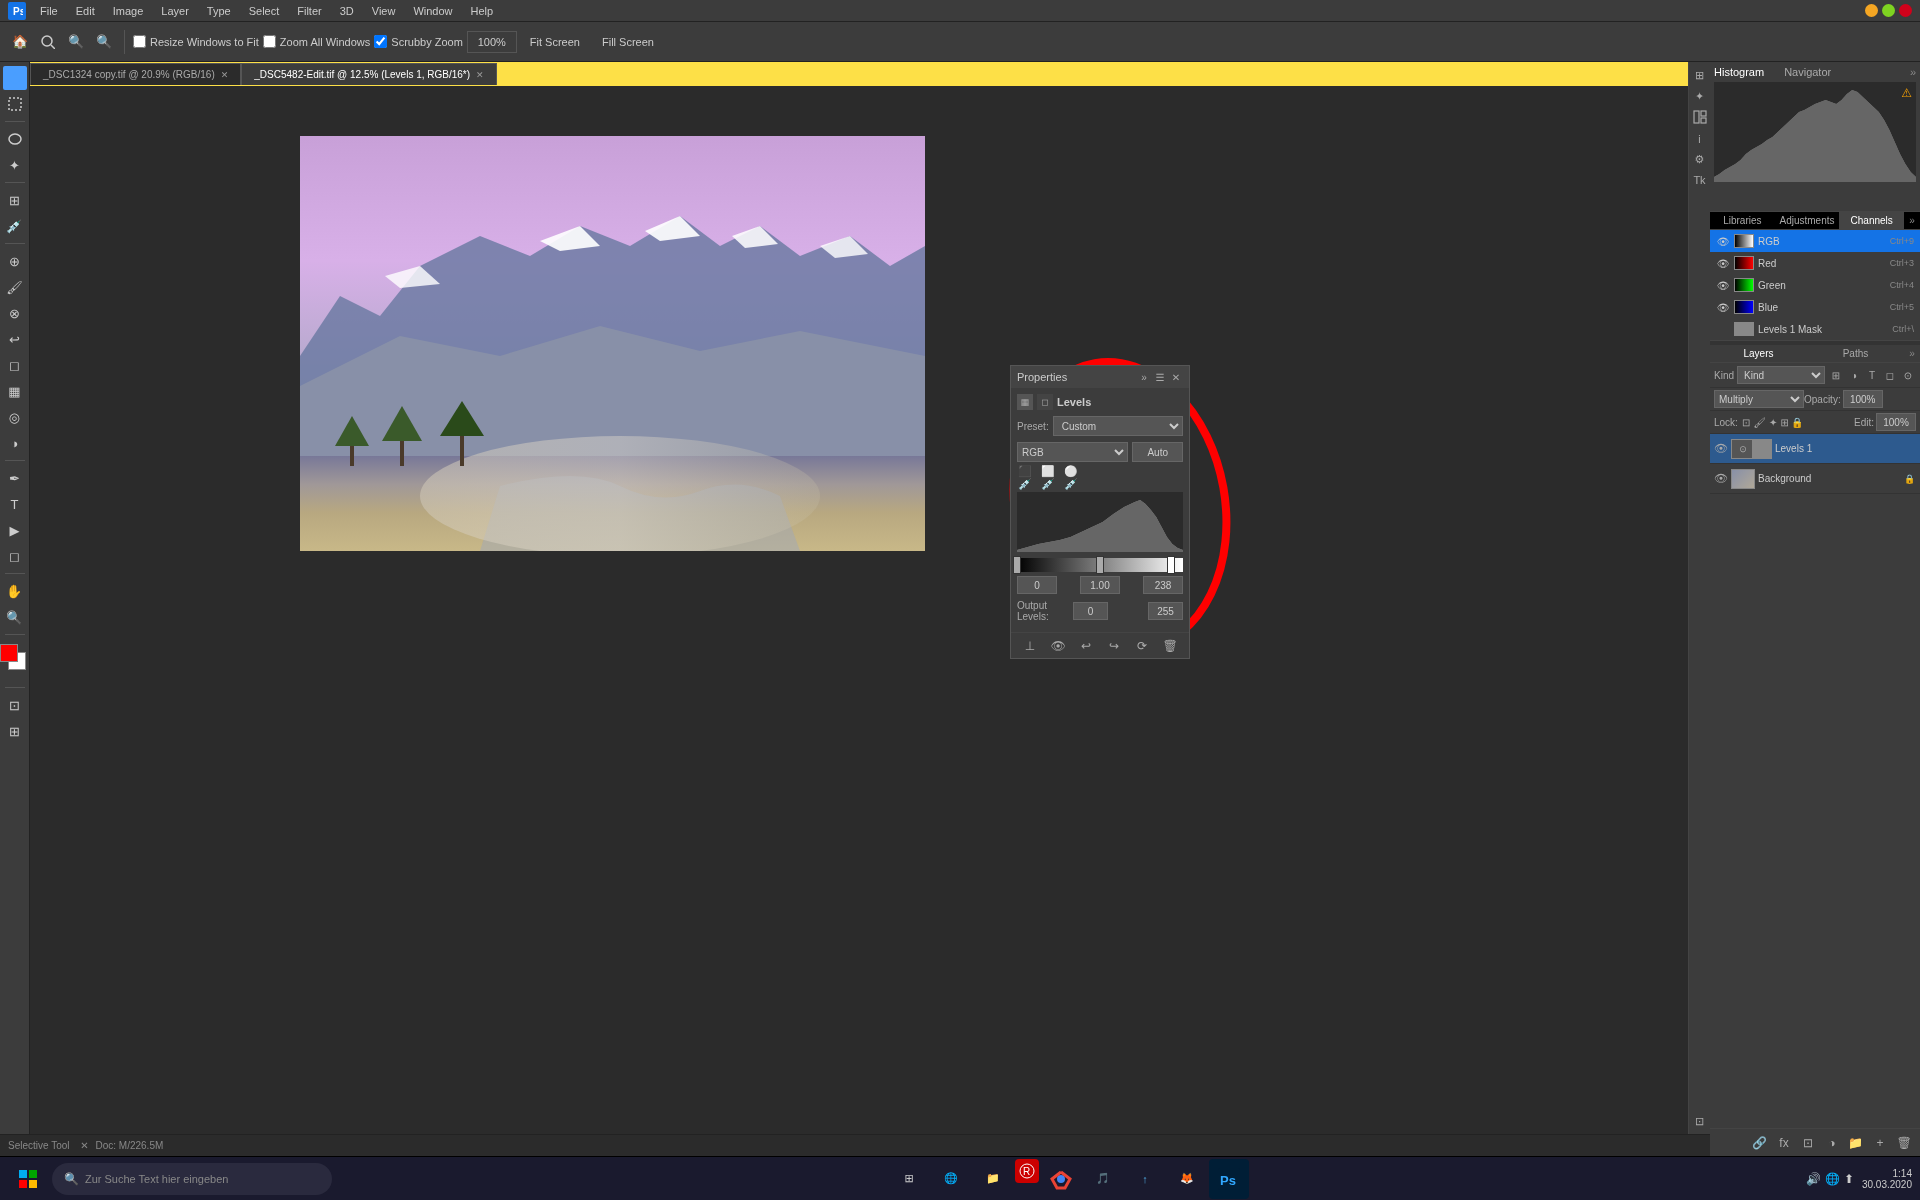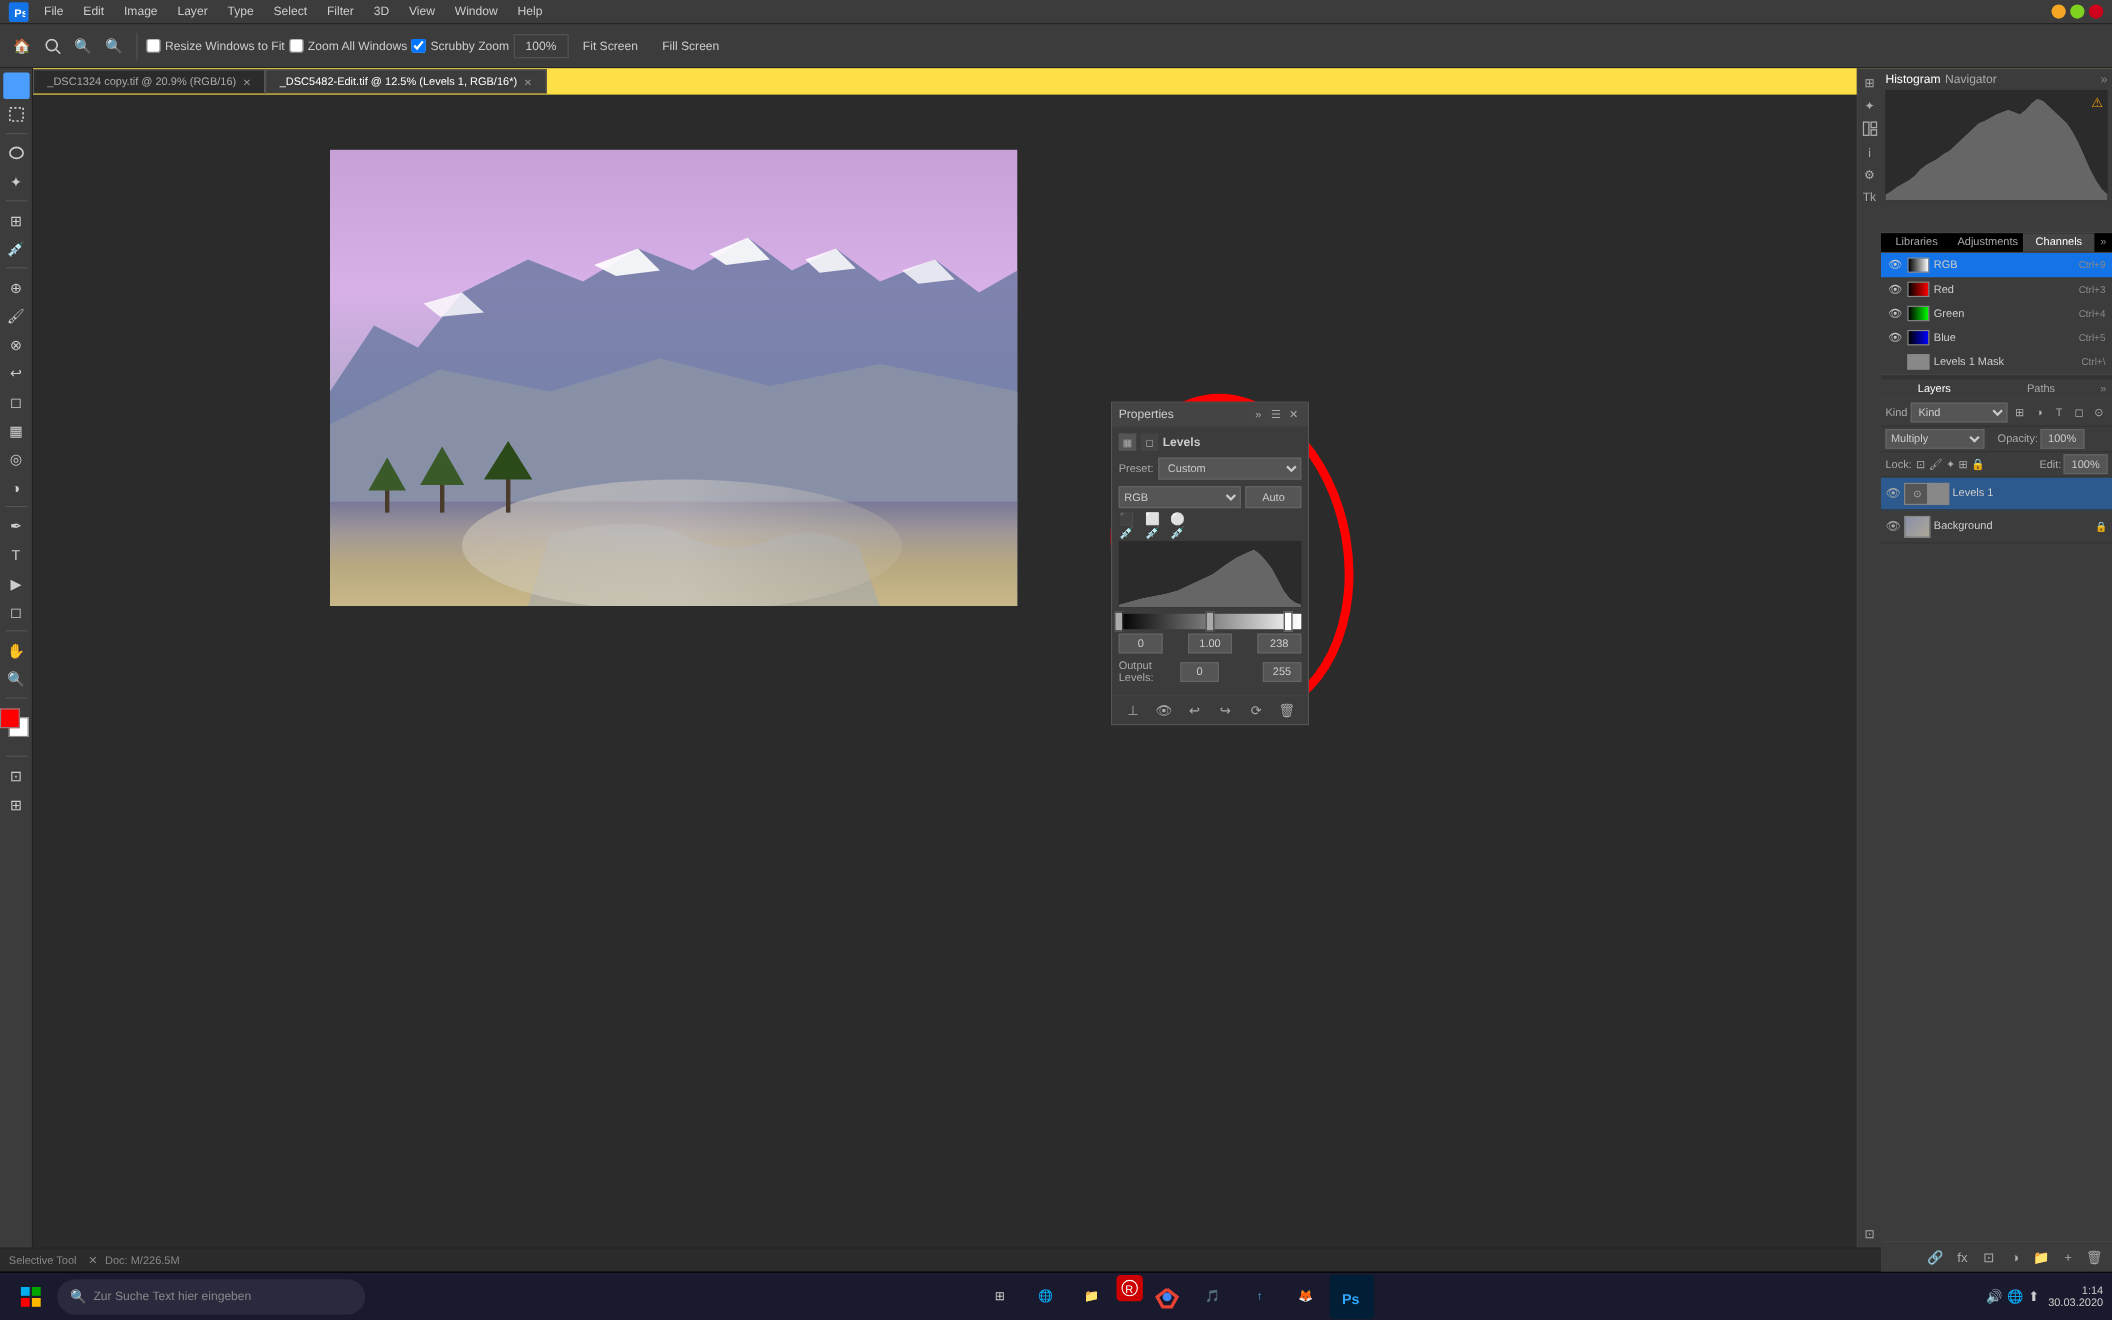--- a/index.html
+++ b/index.html
@@ -55,21 +55,21 @@
     .level-input { width: 40px; height: 18px; background: #555; border: 1px solid #666; color: #ccc; font-size: 10px; text-align: center; }
     .output-levels-row { display: flex; align-items: center; gap: 20px; margin-bottom: 4px; }
     .output-grad { flex: 1; height: 12px; background: linear-gradient(to right, #000, #fff); }
     .output-input { width: 35px; height: 18px; background: #555; border: 1px solid #666; color: #ccc; font-size: 10px; text-align: center; }
     #props-footer { height: 26px; background: #3c3c3c; display: flex; align-items: center; justify-content: center; gap: 8px; border-top: 1px solid #444; padding: 0 4px; }
     .footer-btn { width: 20px; height: 20px; display: flex; align-items: center; justify-content: center; cursor: pointer; color: #aaa; font-size: 12px; }
     #right-full-panel { position: absolute; right: 0; top: 0; width: 210px; height: 1094px; background: #3c3c3c; display: flex; flex-direction: column; }
 
     
     #hist-section { height: 150px; border-bottom: 1px solid #444; padding: 4px; }
-    #hist-panel-tabs { display: flex; gap: 4px; margin-bottom: 4px; }
+    #hist-panel-tabs { display: flex; gap: 20px; margin-bottom: 4px; }
     #hist-panel-tabs span { font-size: 11px; cursor: pointer; color: #aaa; }
     #hist-panel-tabs span.active { color: #fff; }
     #hist-graph-area { width: 100%; height: 100px; background: #2b2b2b; position: relative; }
     .hist-warning { position: absolute; top: 4px; right: 4px; color: #ffa500; font-size: 12px; }
 
     
     #panel-section-tabs { display: flex; border-bottom: 1px solid #444; background: #000000; }
     .pst { flex: 1; text-align: center; padding: 3px 0; font-size: 10px; cursor: pointer; color: #aaa; }
     .pst.active { color: #fff; background: #444; }
     .pst-expand { width: 16px; display: flex; align-items: center; justify-content: center; font-size: 10px; color: #888; cursor: pointer; }
@@ -81,21 +81,21 @@
     #layers-main { flex: 1; display: flex; flex-direction: column; overflow: hidden; justify-content: center; }
     #layers-tabs { display: flex; align-items: center; border-bottom: 1px solid #444; }
     .lt { flex: 1; text-align: center; padding: 3px 0; font-size: 10px; cursor: pointer; color: #aaa; }
     .lt.active { color: #fff; }
     .lt-expand { width: 16px; display: flex; align-items: center; justify-content: center; font-size: 10px; color: #888; cursor: pointer; }
     #layers-filters { display: flex; align-items: center; padding: 3px 4px; gap: 3px; border-bottom: 1px solid #333; }
     .lf-label { font-size: 10px; color: #aaa; }
     .lf-dropdown { flex: 1; height: 18px; background: #555; border: 1px solid #666; color: #ccc; font-size: 10px; padding: 0 2px; }
     .lf-icons { display: flex; gap: 2px; }
     .lf-icon { width: 16px; height: 16px; display: flex; align-items: center; justify-content: center; cursor: pointer; color: #aaa; font-size: 10px; }
-    #layers-blend { display: flex; align-items: center; padding: 2px 4px; gap: 12px; border-bottom: 1px solid #333; }
+    #layers-blend { display: flex; align-items: center; padding: 2px 4px; gap: 0; border-bottom: 1px solid #333; }
     .blend-dropdown { width: 90px; height: 18px; background: #555; border: 1px solid #666; color: #ccc; font-size: 10px; }
     .opacity-row { display: flex; align-items: center; gap: 2px; flex: 1; }
     .op-label { font-size: 10px; color: #aaa; }
     .op-value { width: 40px; height: 18px; background: #555; border: 1px solid #666; color: #ccc; font-size: 10px; text-align: center; }
     #layers-lock { display: flex; align-items: center; padding: 2px 4px; gap: 4px; border-bottom: 1px solid #333; font-size: 10px; color: #aaa; }
     .lock-icons { display: flex; gap: 3px; }
     .lock-icon { font-size: 10px; color: #aaa; cursor: pointer; }
     .fill-row { display: flex; align-items: center; gap: 2px; margin-left: auto; }
     #layers-list { flex: 1; overflow-y: auto; }
     .layer-row { display: flex; align-items: center; height: 30px; padding: 0 4px; gap: 3px; cursor: pointer; border-bottom: 1px solid #333; }

